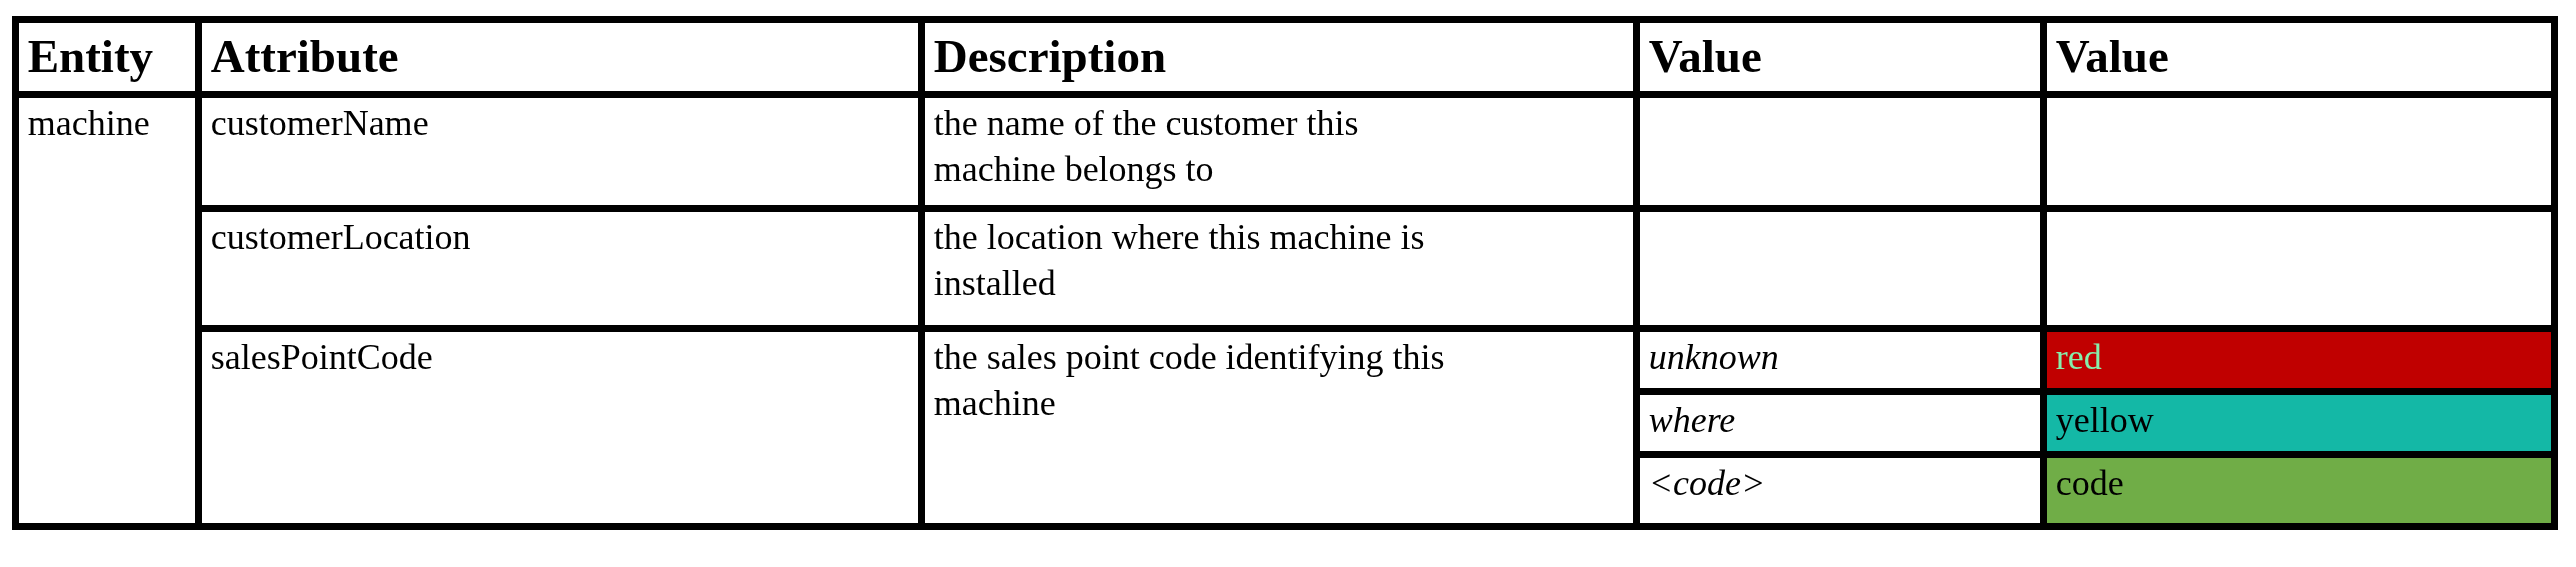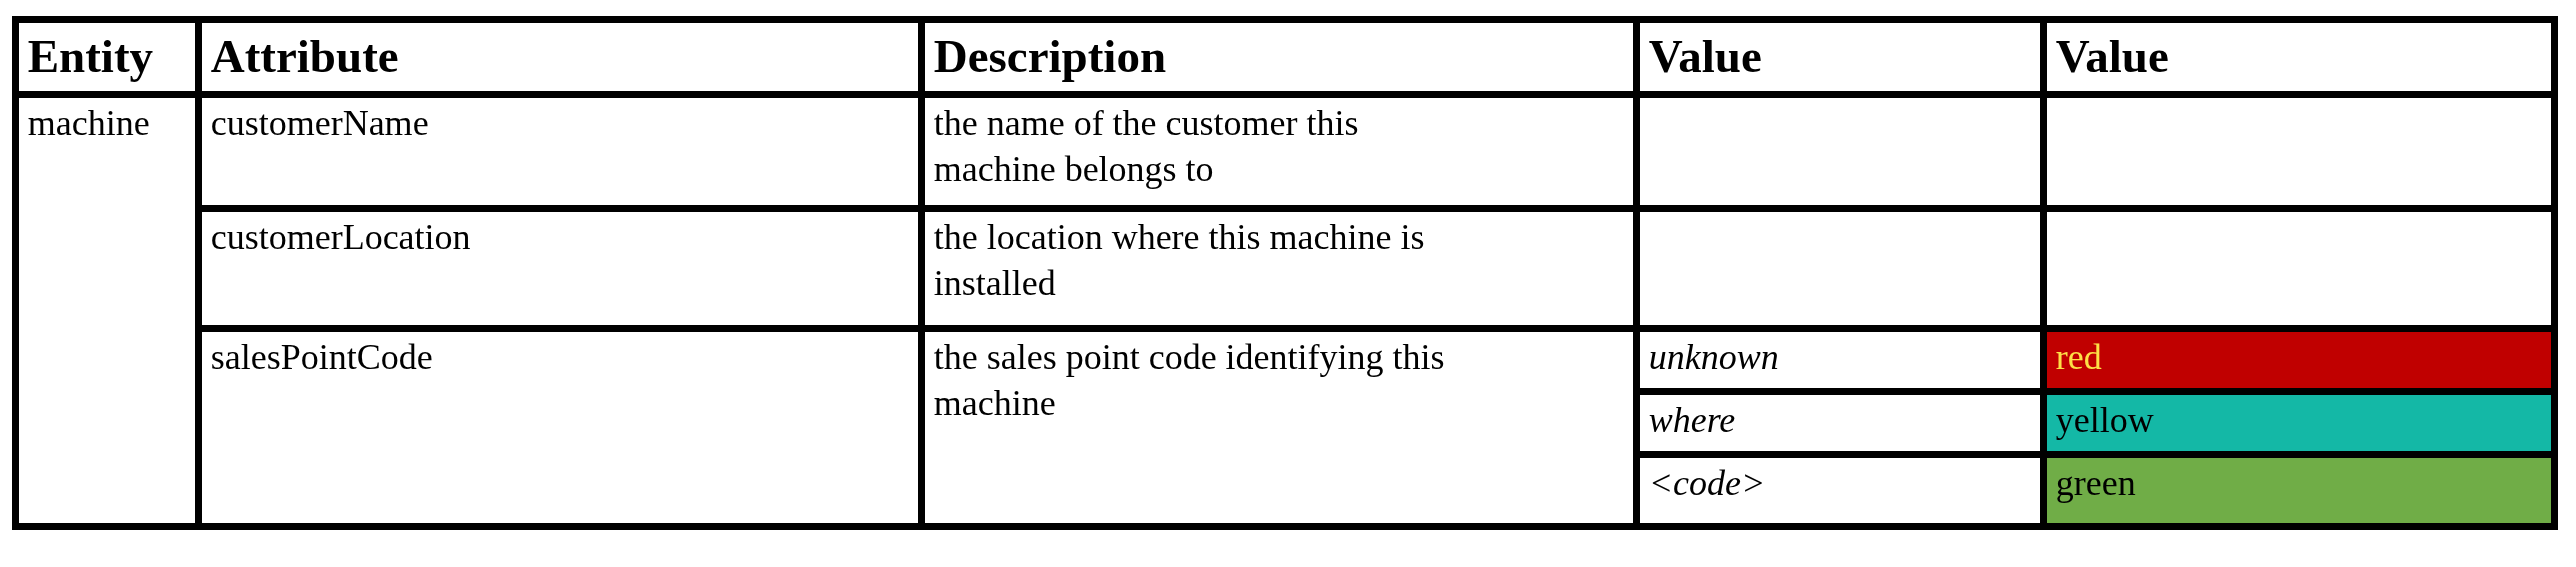--- a/index.html
+++ b/index.html
@@ -94,28 +94,28 @@
 installed</td>
         <td></td>
         <td></td>
       </tr>
 
       <tr class="row-state">
         <td rowspan="3">salesPointCode</td>
         <td rowspan="3" class="desc-cell">the sales point code identifying this
 machine</td>
         <td class="value-cell">unknown</td>
-        <td class="color-cell" style="background-color: rgb(192, 0, 0); color: #fde047;">red</td>
+        <td class="color-cell" style="background-color: rgb(192, 0, 0); color: #86efac;">red</td>
       </tr>
 
       <tr class="row-state">
         <td class="value-cell">where</td>
         <td class="color-cell" style="background-color: #14b8a6; color: rgb(0, 0, 0);">yellow</td>
       </tr>
 
       <tr class="row-state-last">
         <td class="value-cell">&lt;code&gt;</td>
-        <td class="color-cell" style="background-color: rgb(112, 173, 71); color: rgb(0, 0, 0);">green</td>
+        <td class="color-cell" style="background-color: rgb(112, 173, 71); color: rgb(0, 0, 0);">code</td>
       </tr>
     </tbody>
   </table>
 </div>
 
 
 </body></html>

